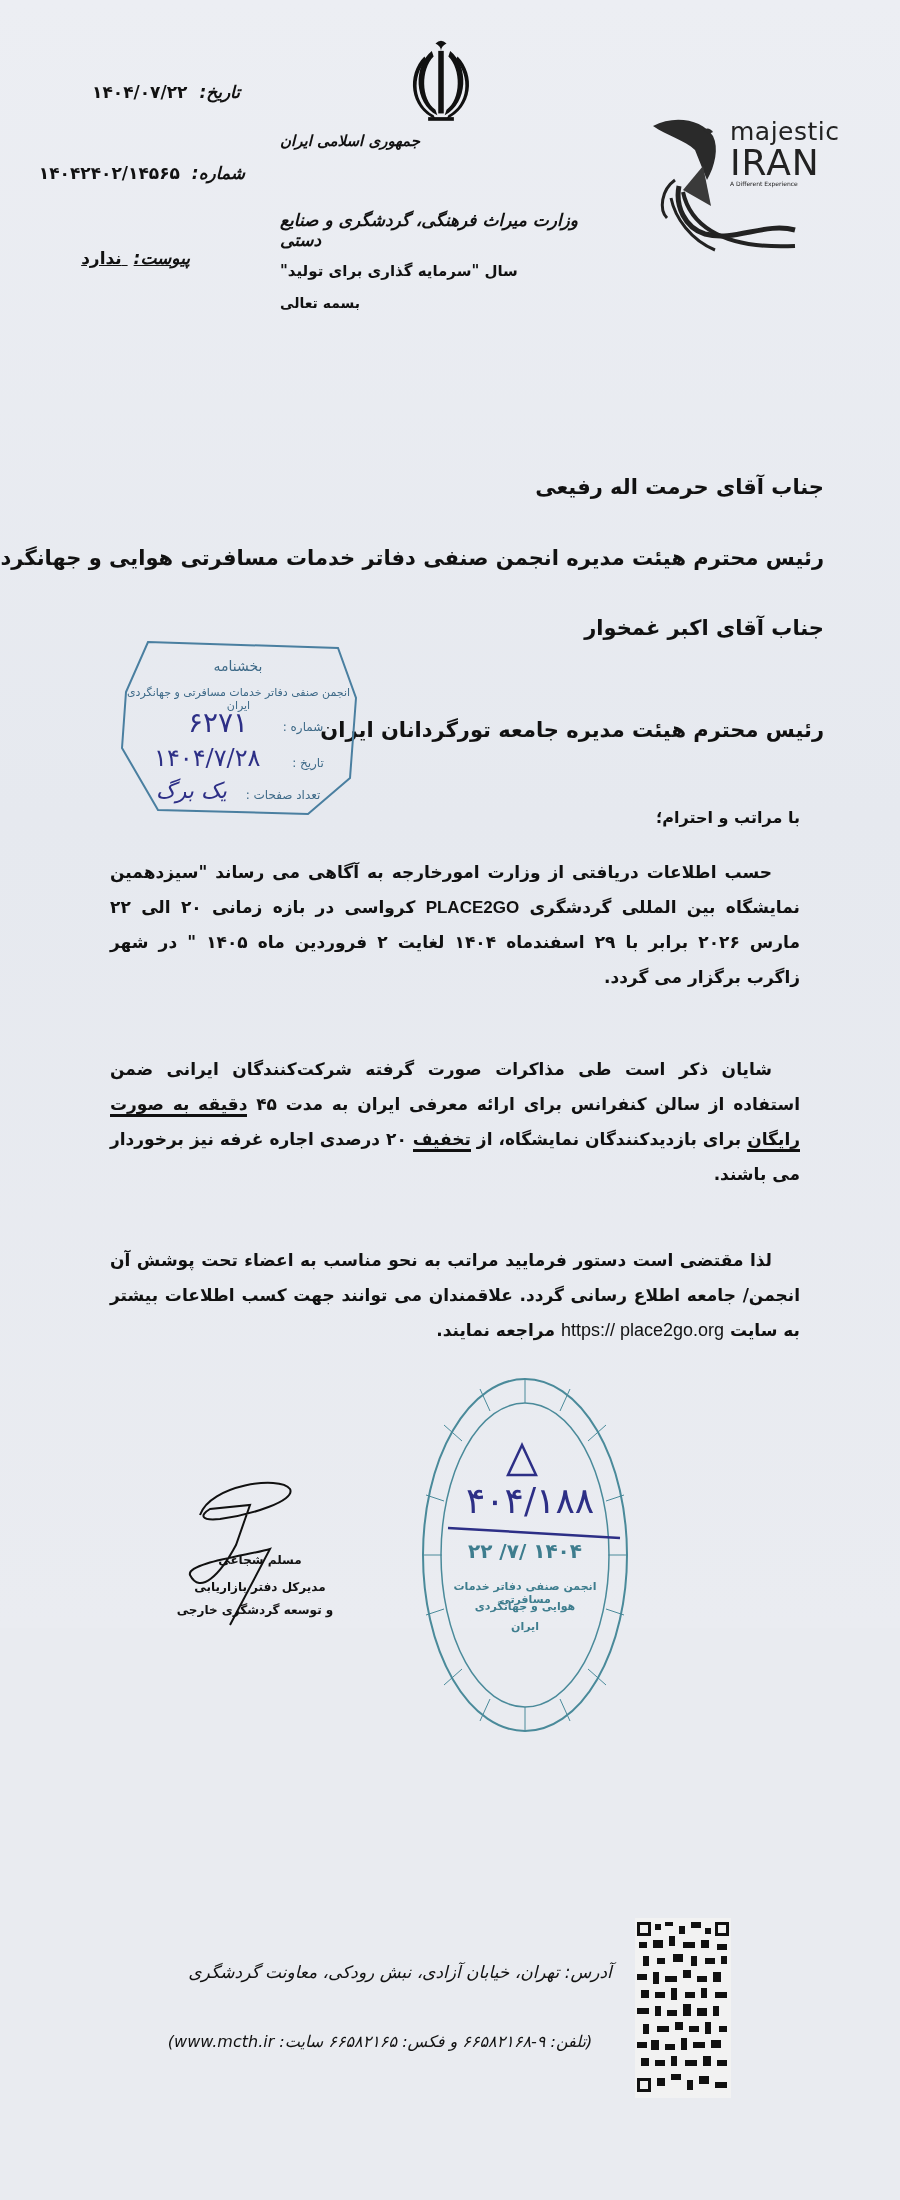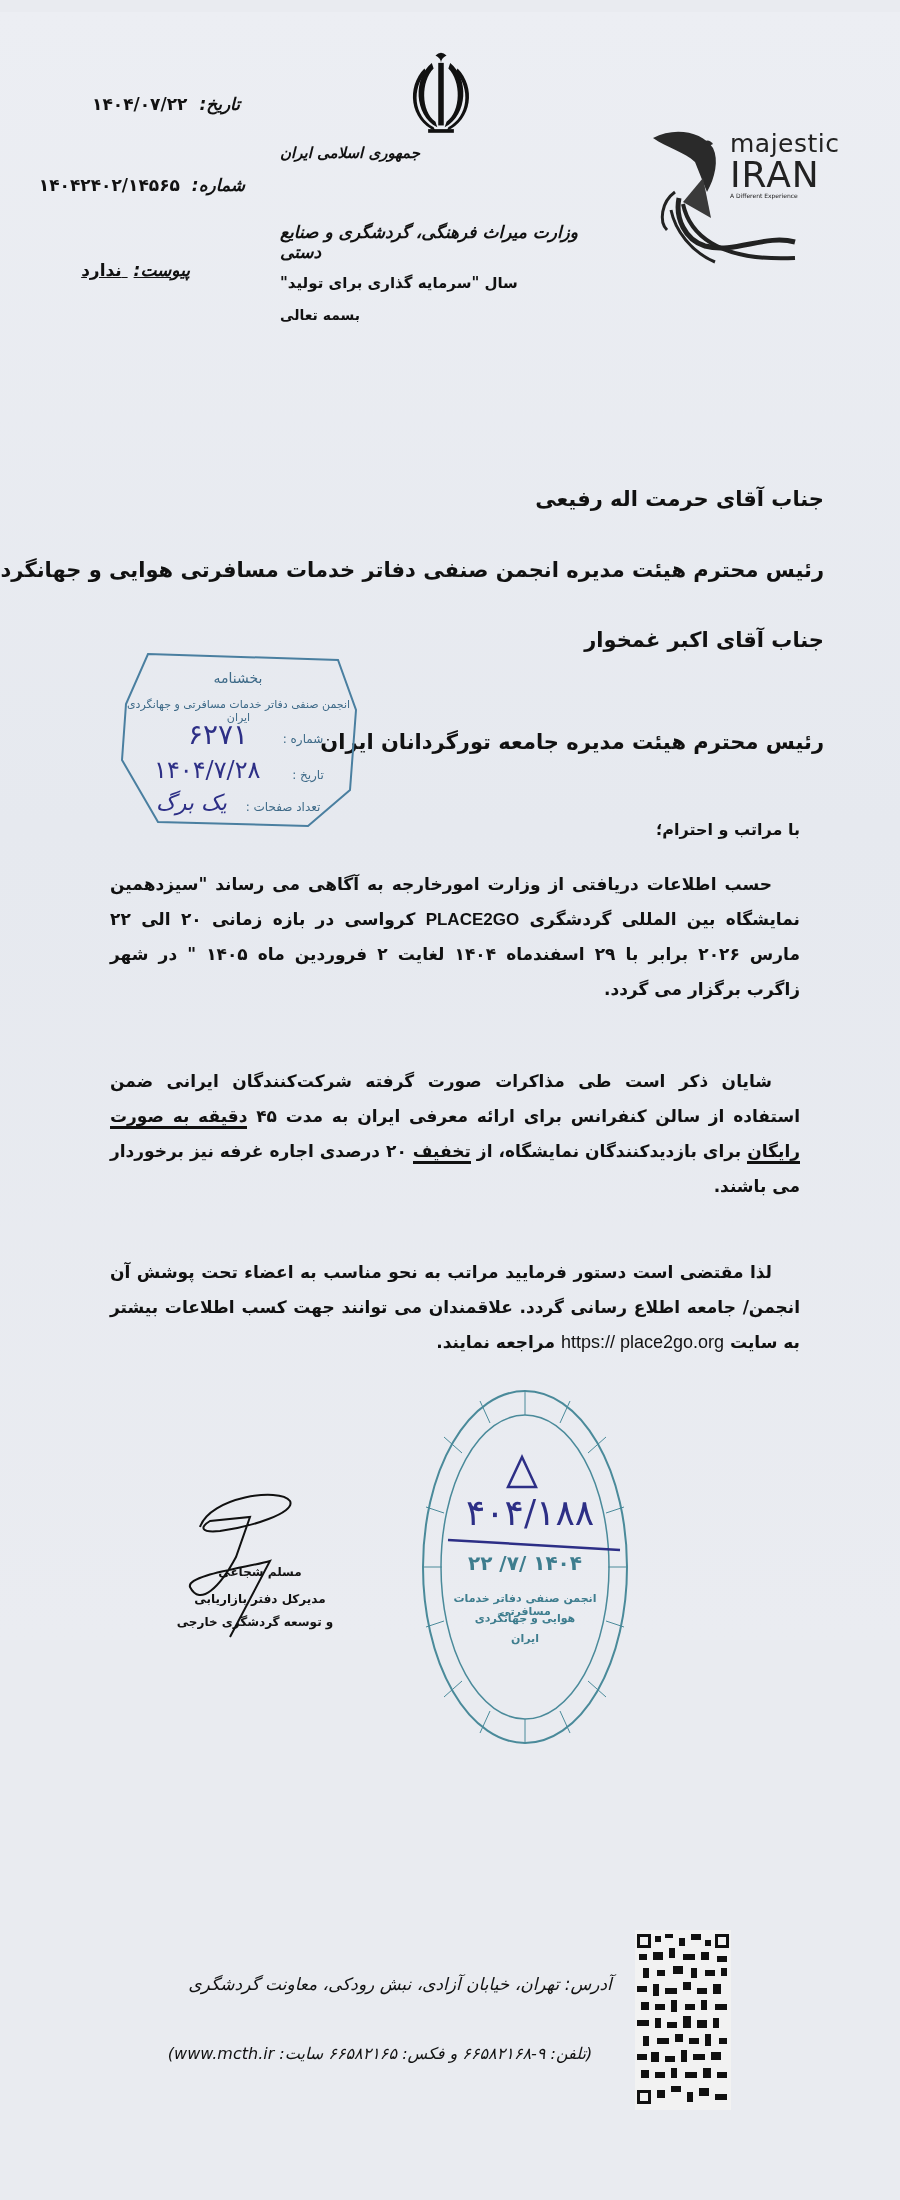--- a/index.html
+++ b/index.html
@@ -1,18 +1,18 @@
 <!DOCTYPE html>
 <html><head>
 <meta charset="utf-8">
 <style>
   html,body{margin:0;padding:0;}
   body{width:900px;height:2200px;background:#e9ebf0;position:relative;overflow:hidden;
     font-family:"DejaVu Sans",sans-serif;color:#111;}
-  .page{position:absolute;left:0;top:12px;width:900px;height:1628px;
+  .page{position:absolute;left:0;top:0;width:900px;height:1628px;
     background:linear-gradient(180deg,#eceef3 0%,#e6e9ef 50%,#eaecf1 100%);}
   .rtl{direction:rtl;unicode-bidi:embed;}
   .abs{position:absolute;}
   
   .meta{left:40px;width:200px;font-size:17px;font-weight:bold;text-align:right;}
   .meta .lbl{font-style:italic;margin-left:6px;}
   
   .emblem{left:405px;top:38px;width:72px;height:92px;}
   .hdr-line{left:280px;width:330px;text-align:left;font-weight:bold;}
   

